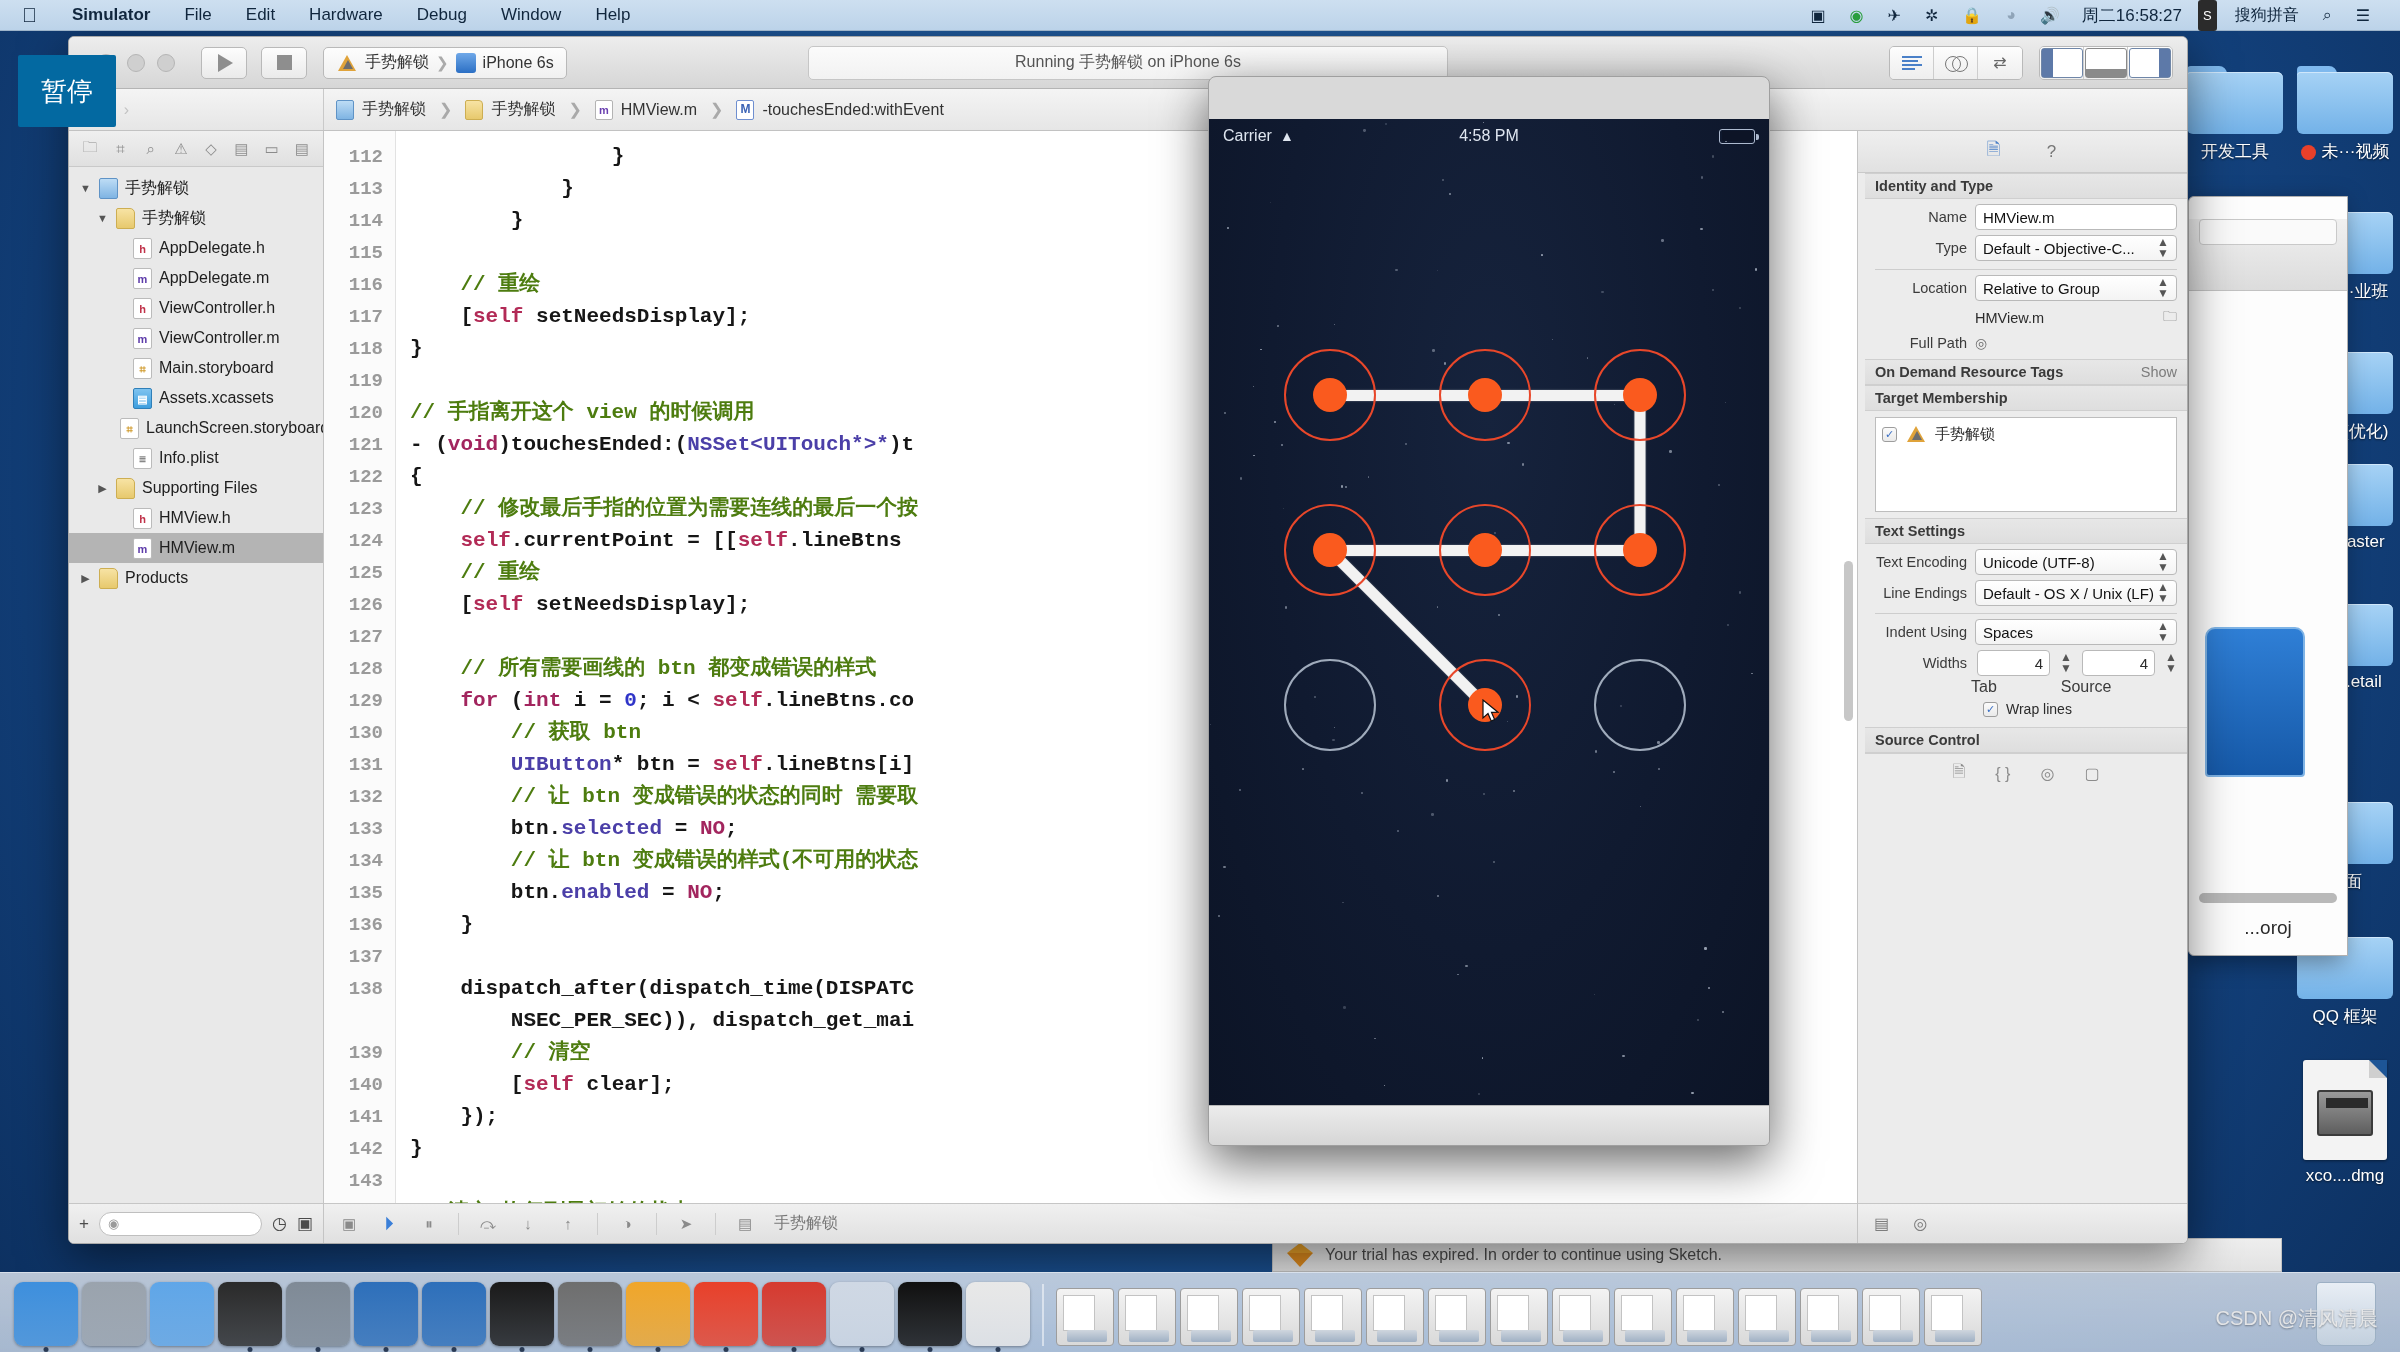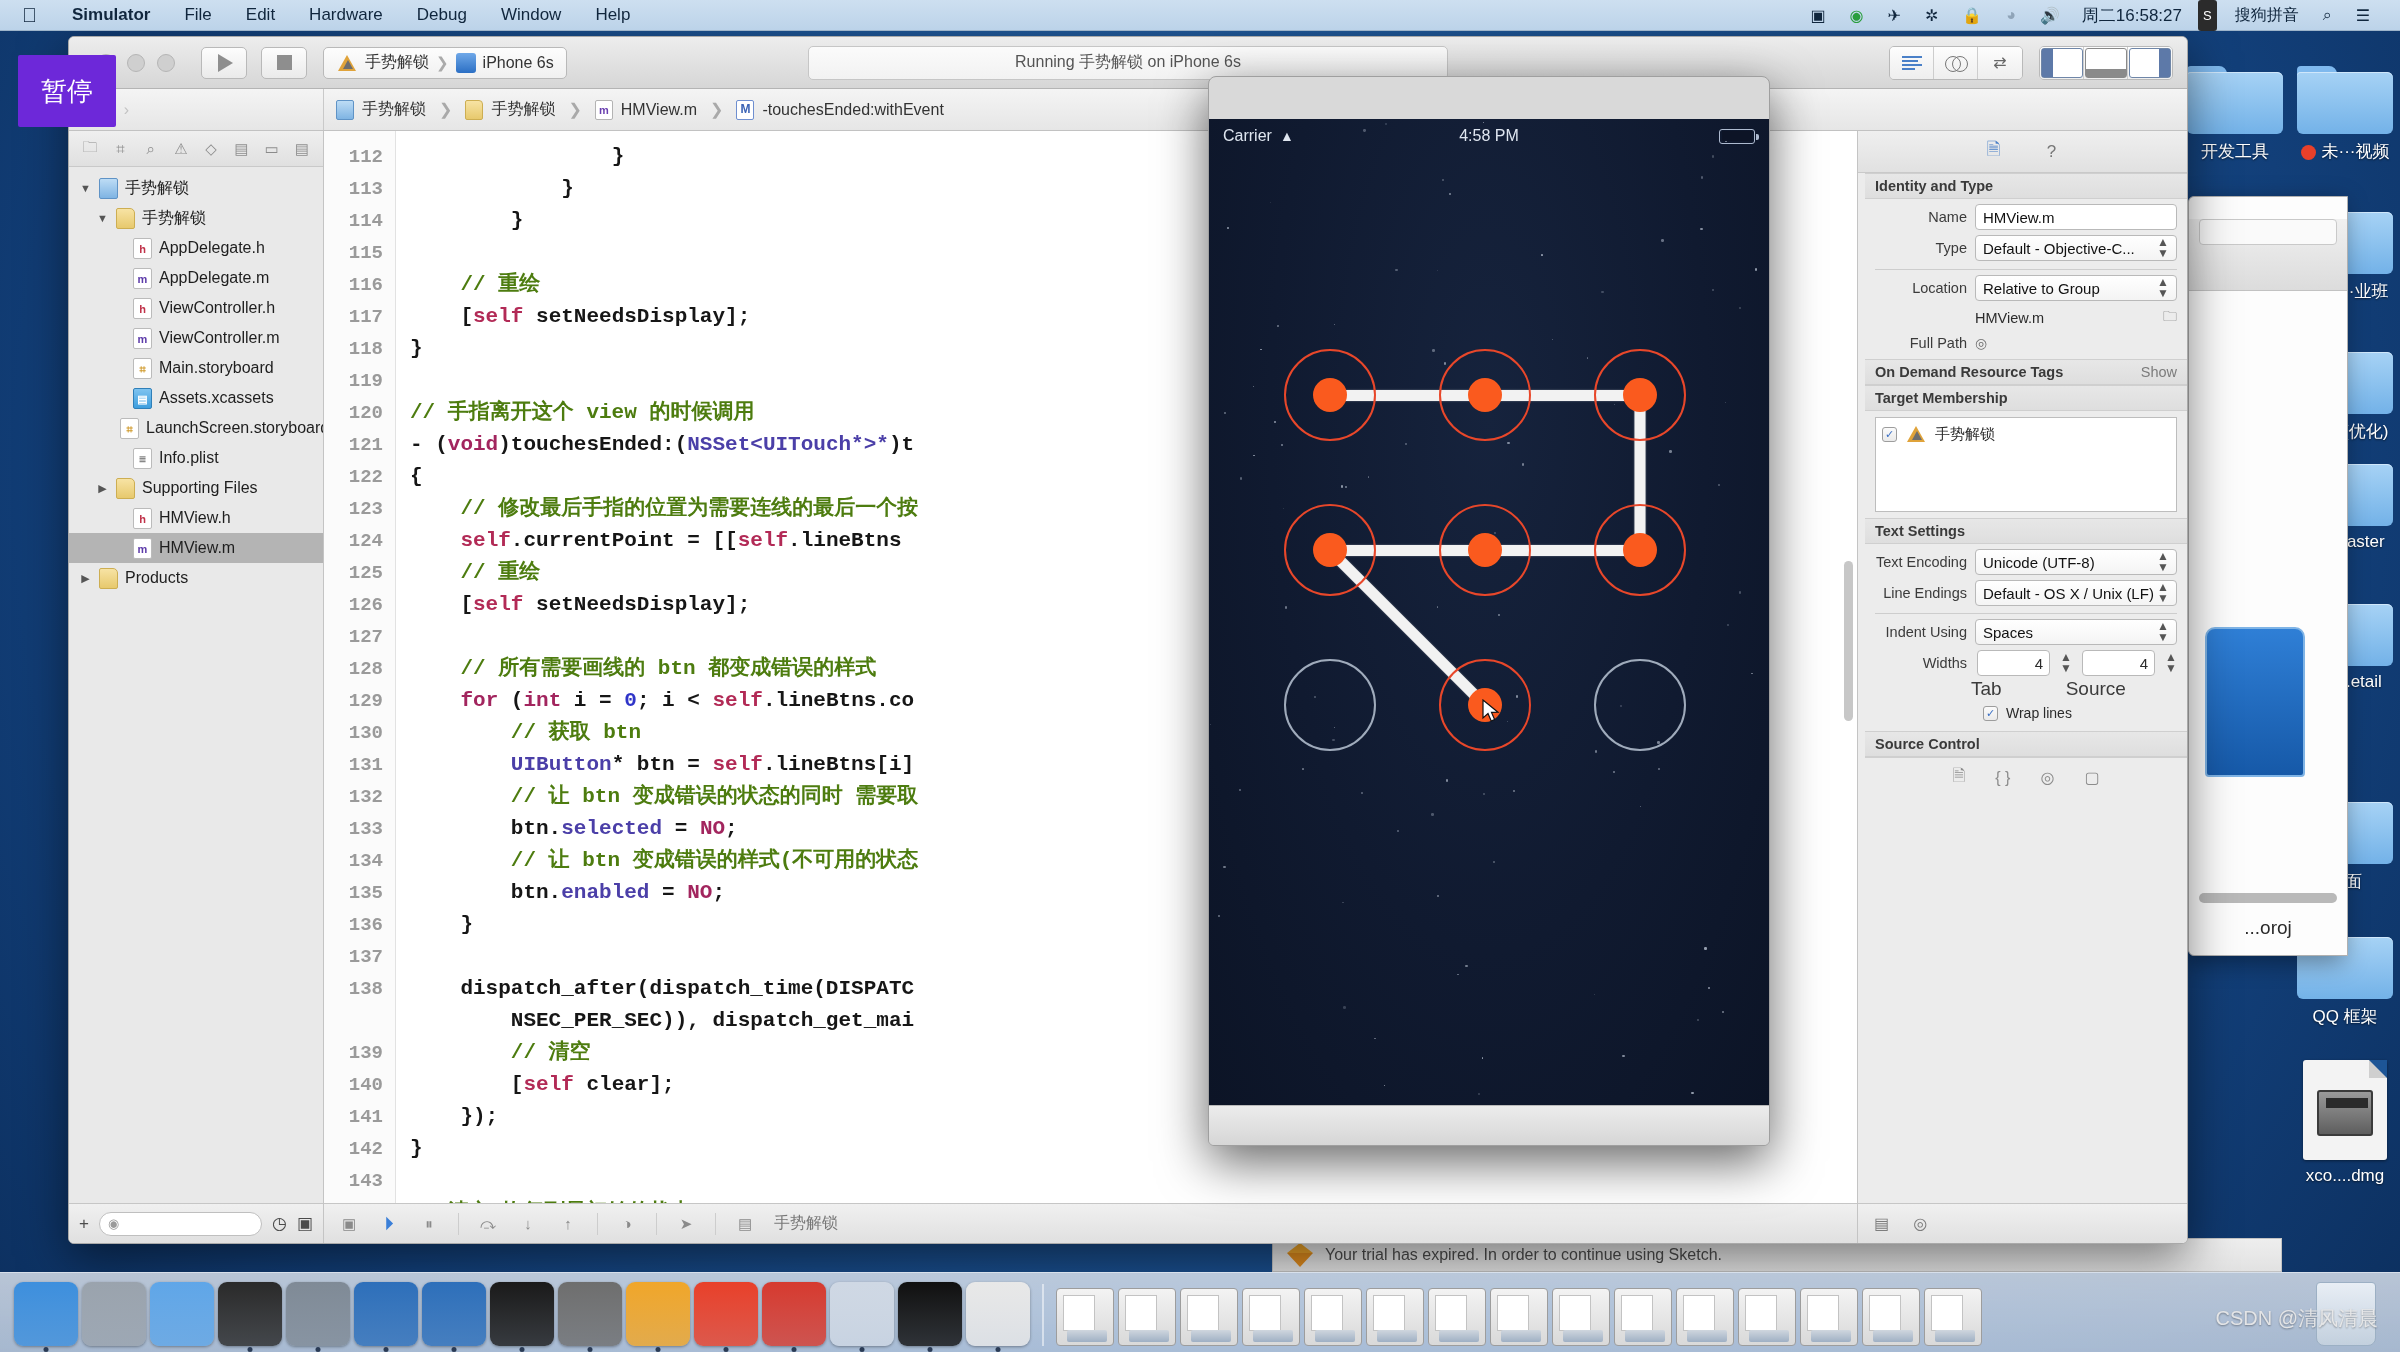--- a/index.html
+++ b/index.html
@@ -72,21 +72,21 @@
   #menubar .mi{padding:0 17px;height:31px;display:flex;align-items:center;white-space:nowrap;}
   #menubar .mi.app{font-weight:bold;}
   #menubar .apple{padding:0 18px 0 22px;font-size:20px;}
   #menubar .right{margin-left:auto;display:flex;align-items:center;gap:0;padding-right:18px;}
   #menubar .right .si{padding:0 12px;display:flex;align-items:center;height:31px;font-size:16px;}
   .clock{font-size:17px;padding:0 10px;white-space:nowrap;}
 
   
   #pause-badge{
     position:absolute;left:18px;top:55px;width:98px;height:72px;
-    background:#6d28d9;color:#fff;display:flex;align-items:center;justify-content:center;
+    background:#0369a1;color:#fff;display:flex;align-items:center;justify-content:center;
     font-size:26px; z-index:70; border-radius:2px;
   }
 
   
   #xcode{
     position:absolute;left:68px;top:36px;width:2120px;height:1208px;
     background:#ececec;border:1px solid #a9a9a9;border-radius:6px;
     box-shadow:0 14px 48px rgba(0,0,0,.5);
     overflow:hidden; z-index:20;
     display:flex;flex-direction:column;
@@ -228,21 +228,21 @@
   .plaintxt{font-size:14.5px;color:#2b2b2b;}
   .fullpath{font-size:14px;line-height:1.35;color:#1c1c1c;word-break:break-all;}
   .cb{width:15px;height:15px;border:1px solid #9d9d9d;border-radius:3px;background:linear-gradient(#fff,#efefef);
      display:inline-flex;align-items:center;justify-content:center;font-size:11px;color:#3a6fc4;flex:none;}
   .cb.on{background:linear-gradient(#fbfbfb,#eaeaea);}
   .membership-box{margin:6px 10px;height:95px;border:1px solid #bdbdbd;background:#fff;padding:6px;}
   .memrow{display:flex;align-items:center;gap:8px;font-size:15px;}
   .widths{display:flex;gap:10px;align-items:center;padding:5px 10px 0 10px;}
   .wbox{width:88px;height:26px;border:1px solid #b9b9b9;border-radius:4px;background:#fff;
     display:flex;align-items:center;justify-content:flex-end;padding:0 6px;font-size:15px;}
-  .wcap{display:flex;gap:64px;padding:2px 0 0 106px;font-size:19px;color:#3b3b3b;}
+  .wcap{display:flex;gap:64px;padding:2px 0 0 106px;font-size:16px;color:#3b3b3b;}
   .nomatch{height:230px;display:flex;align-items:center;justify-content:center;color:#8b8b8b;font-size:20px;}
   #util-bottom{height:40px;background:linear-gradient(#f0f0f0,#e0e0e0);border-top:1px solid #c6c6c6;
     display:flex;align-items:center;gap:24px;padding:0 16px;font-size:16px;color:#7d7d7d;}
   .srccontrol{display:flex;gap:30px;justify-content:center;align-items:center;height:40px;border-top:1px solid #cfcfcf;color:#8c8c8c;font-size:16px;}
 
   
   #simulator{
     position:absolute;left:1208px;top:76px;width:562px;height:1070px;
     background:#d9d9d9;border-radius:8px 8px 6px 6px;
     box-shadow:0 16px 50px rgba(0,0,0,.6);

